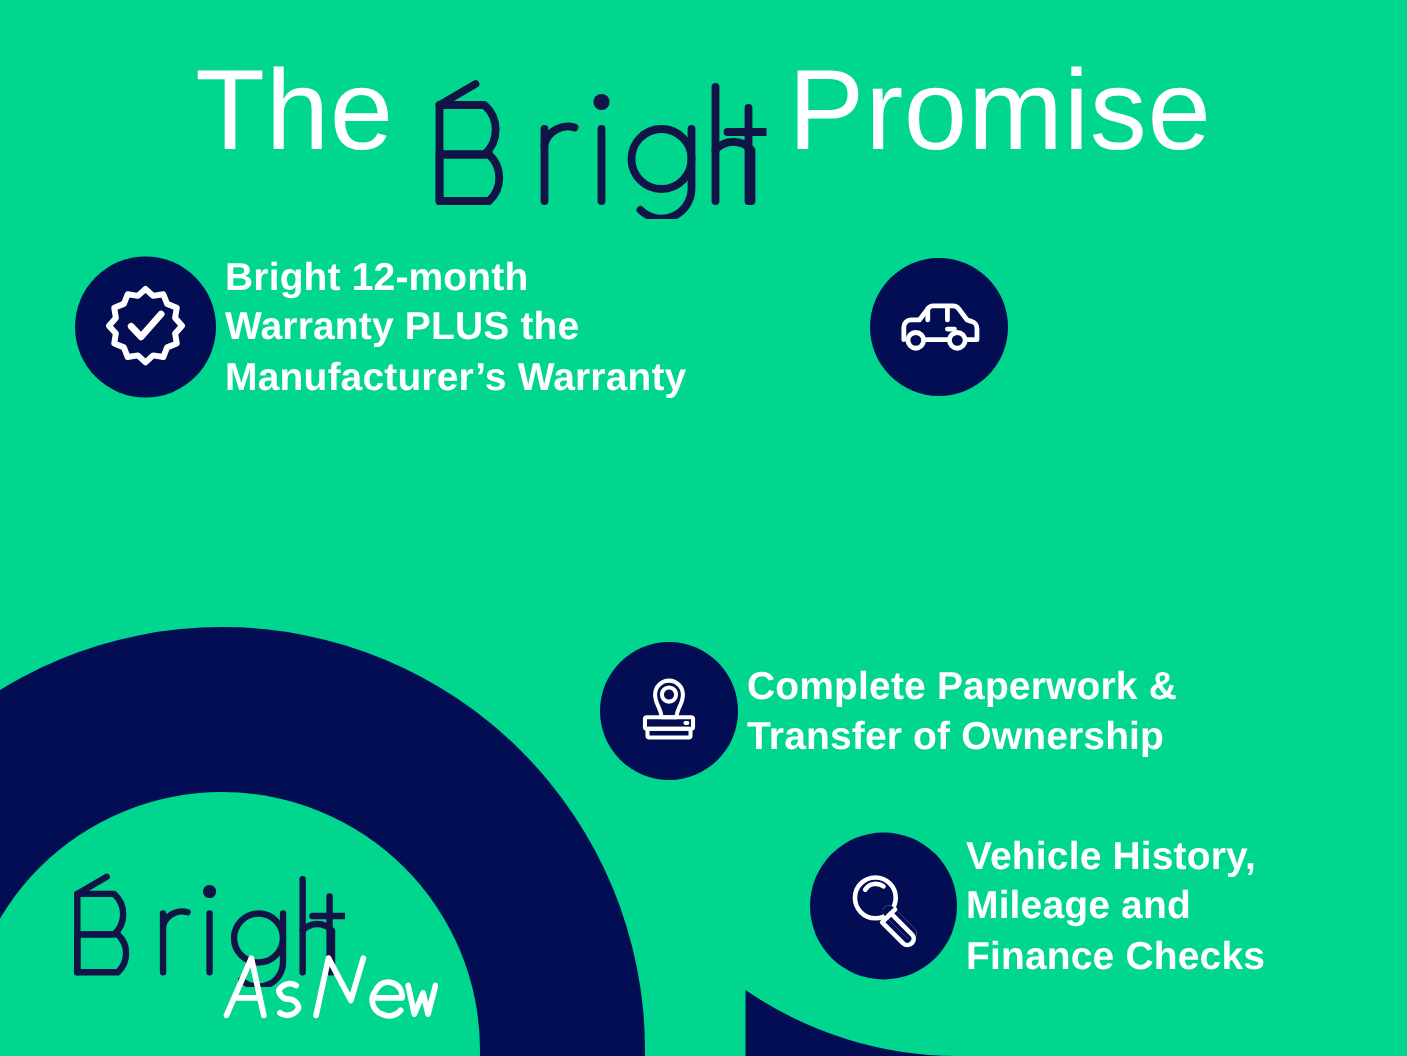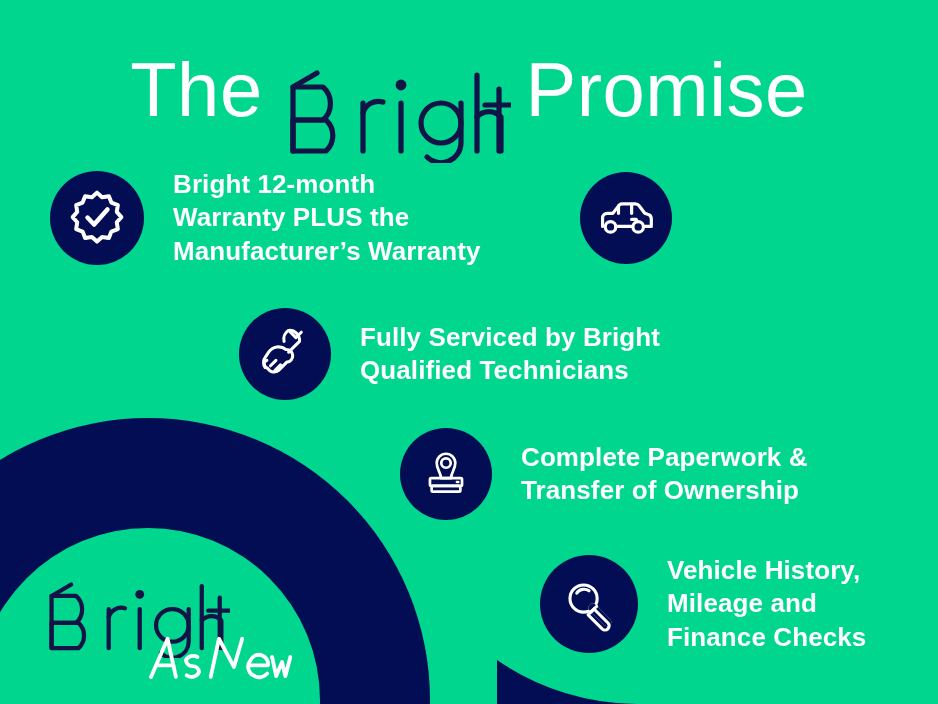--- a/index.html
+++ b/index.html
@@ -32,21 +32,20 @@
   
   .headline {
     position: absolute;
     top: 36px;
     left: 0;
     width: 938px;
     text-align: center;
     white-space: nowrap;
     line-height: 1;
     z-index: 5;
-    margin-top: 16px;
   }
   .headline .word {
     display: inline-block;
     vertical-align: baseline;
     font-size: 76px;
     font-weight: 300;
     letter-spacing: 0.5px;
     color: #ffffff;
   }
   .headline .brandmark {
@@ -69,21 +68,21 @@
     border-radius: 50%;
     background: #020D54;
     display: flex;
     align-items: center;
     justify-content: center;
   }
   .feature .badge svg {
     display: block;
   }
   .feature .caption {
-    margin-left: 29px;
+    margin-left: 6px;
     color: #ffffff;
     font-size: 26px;
     font-weight: 700;
     line-height: 1.28;
     letter-spacing: 0.1px;
     white-space: pre-line;
   }
 
   #feature-0 { top: 168px; left: 50px; }
   #feature-0 .badge { width: 94px; height: 94px; }
@@ -194,41 +193,20 @@
             <circle cx="45" cy="41.5" r="5.6"></circle>
             <path d="M24 27 L24 19"></path>
             <path d="M38 27 L38 18"></path>
             <path d="M38 33.5 L43 33.5"></path>
           </g>
         </svg>
       </span>
     </div>
   </div>
 
-  <div class="feature" id="feature-2">
-    <div class="badge">
-      <span>
-        <svg width="58" height="58" viewBox="0 0 64 64" aria-hidden="true">
-          <g fill="none" stroke="#FFFFFF" stroke-width="3.4" stroke-linecap="round" stroke-linejoin="round">
-
-            <path d="M36 30 L48 18 A11 11 0 0 0 36 6 A11 11 0 0 0 31 18"></path>
-            <path d="M38 8 L44 14 L50 8"></path>
-
-            <path d="M33 27 A13 13 0 0 0 14 30 L10 36 A8 8 0 0 0 13 48
-                     A8 8 0 0 0 25 50 L34 41 A7 7 0 0 0 33 27 Z"></path>
-            <path d="M16 45 L22 39"></path>
-            <path d="M21 50 L27 44"></path>
-            <path d="M12 39 A5 5 0 0 0 10 47"></path>
-          </g>
-        </svg>
-      </span>
-    </div>
-    <div class="caption">Fully Serviced by Bright
-Qualified Technicians</div>
-  </div>
 
   <div class="feature" id="feature-3">
     <div class="badge">
       <span>
         <svg width="54" height="54" viewBox="0 0 64 64" aria-hidden="true">
           <g fill="none" stroke="#FFFFFF" stroke-width="3.2" stroke-linecap="round" stroke-linejoin="round">
             <path d="M26 37 C26 30 21 27 21 19 A11 11 0 0 1 43 19 C43 27 38 30 38 37 Z"></path>
             <circle cx="32" cy="19" r="5.6"></circle>
             <rect x="13" y="37" width="38" height="9" rx="1.4"></rect>
             <rect x="15" y="46" width="34" height="7" rx="1.4"></rect>

